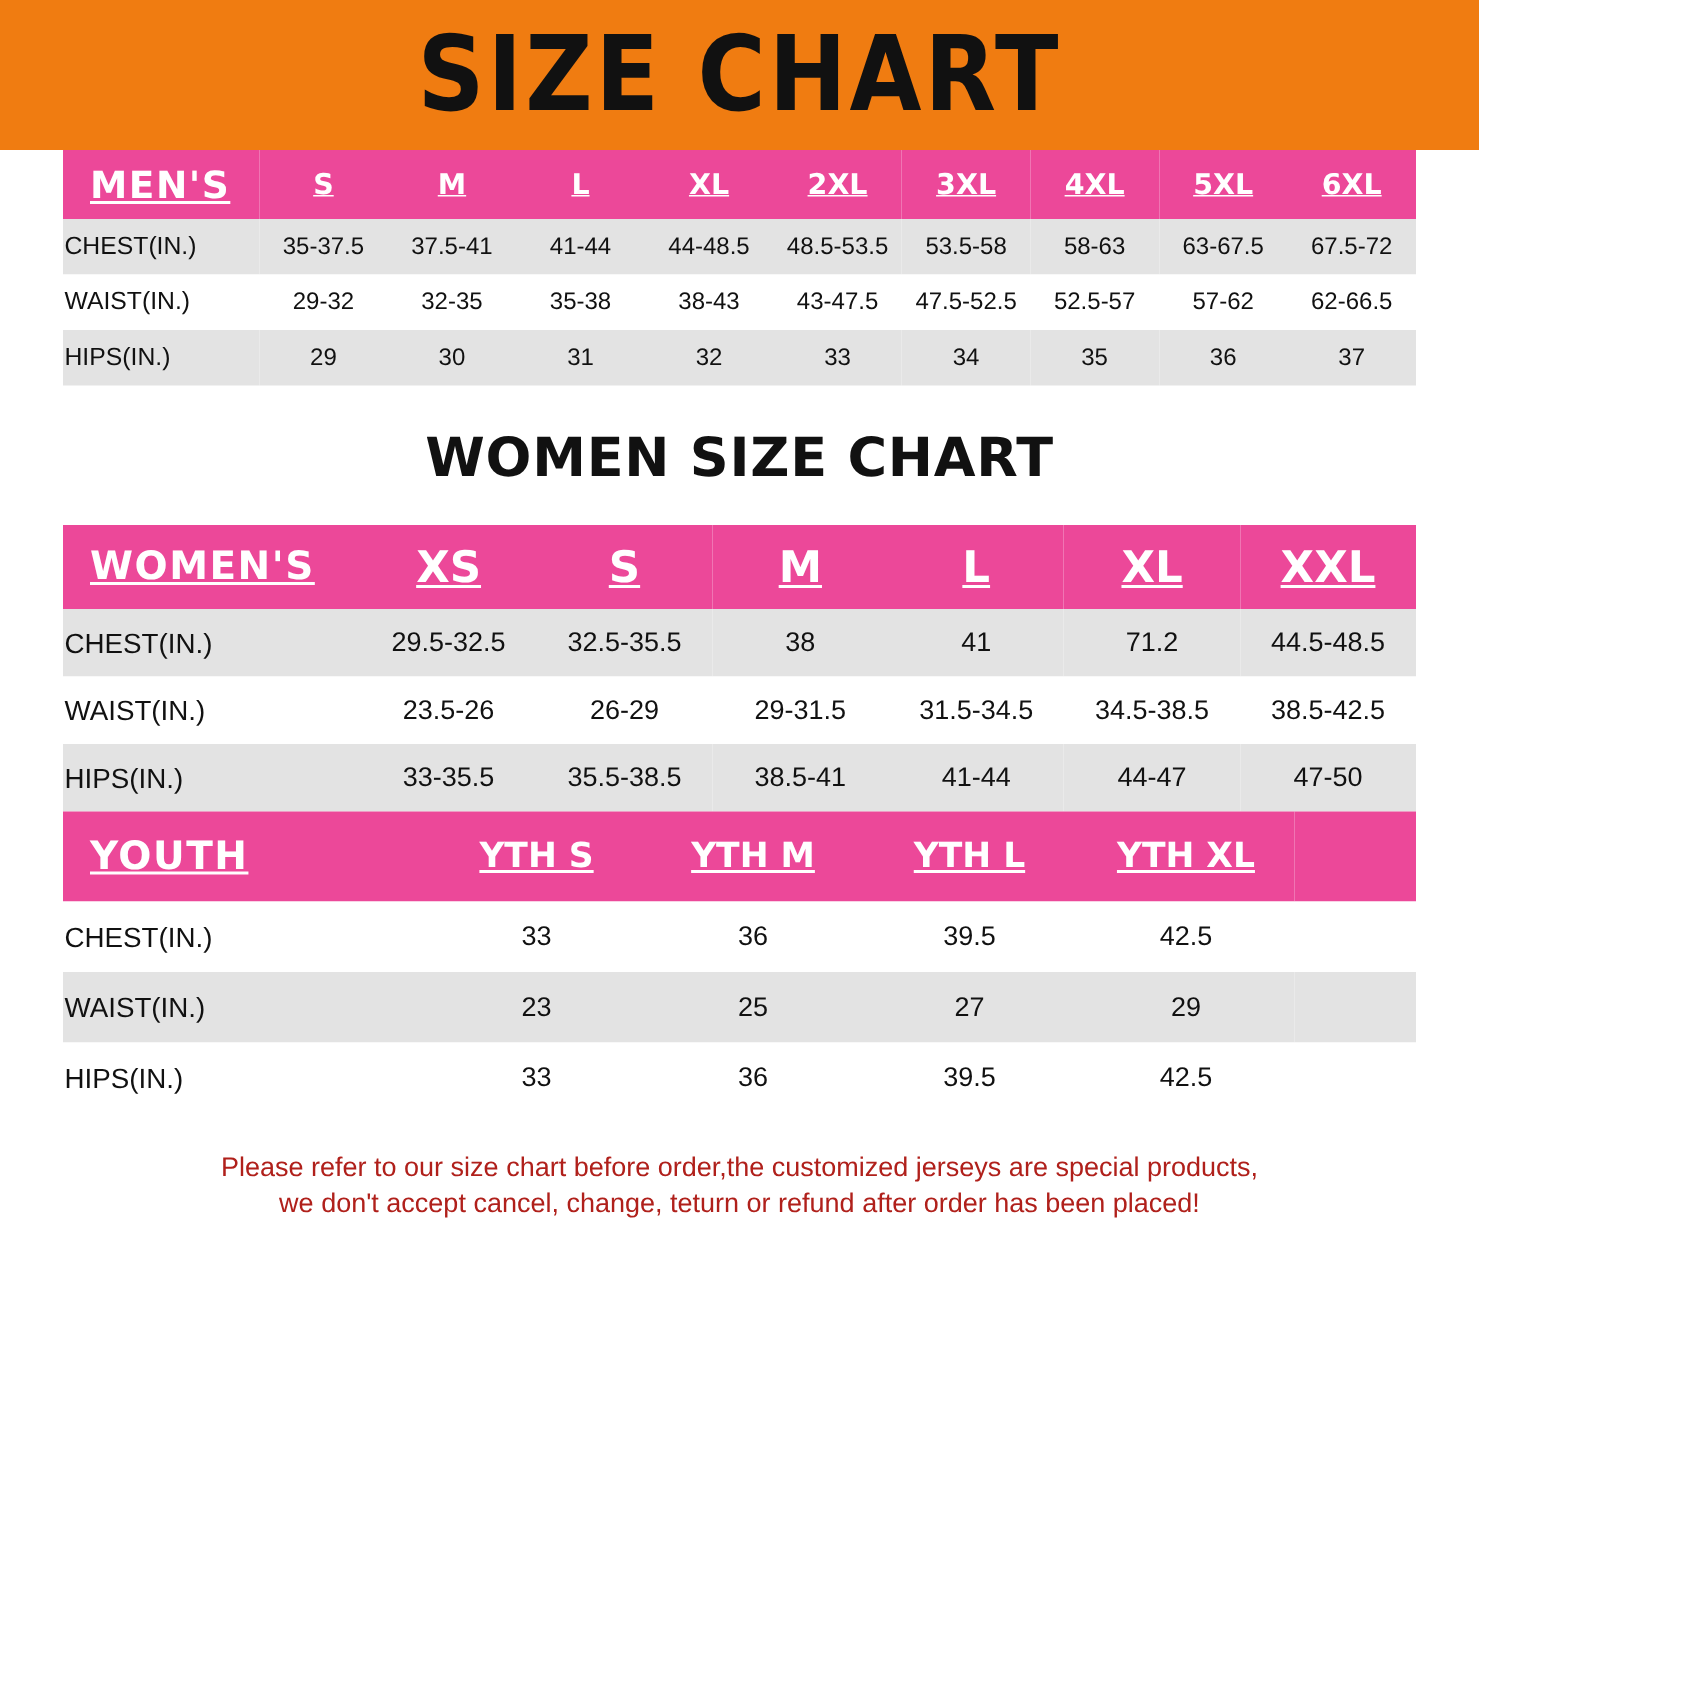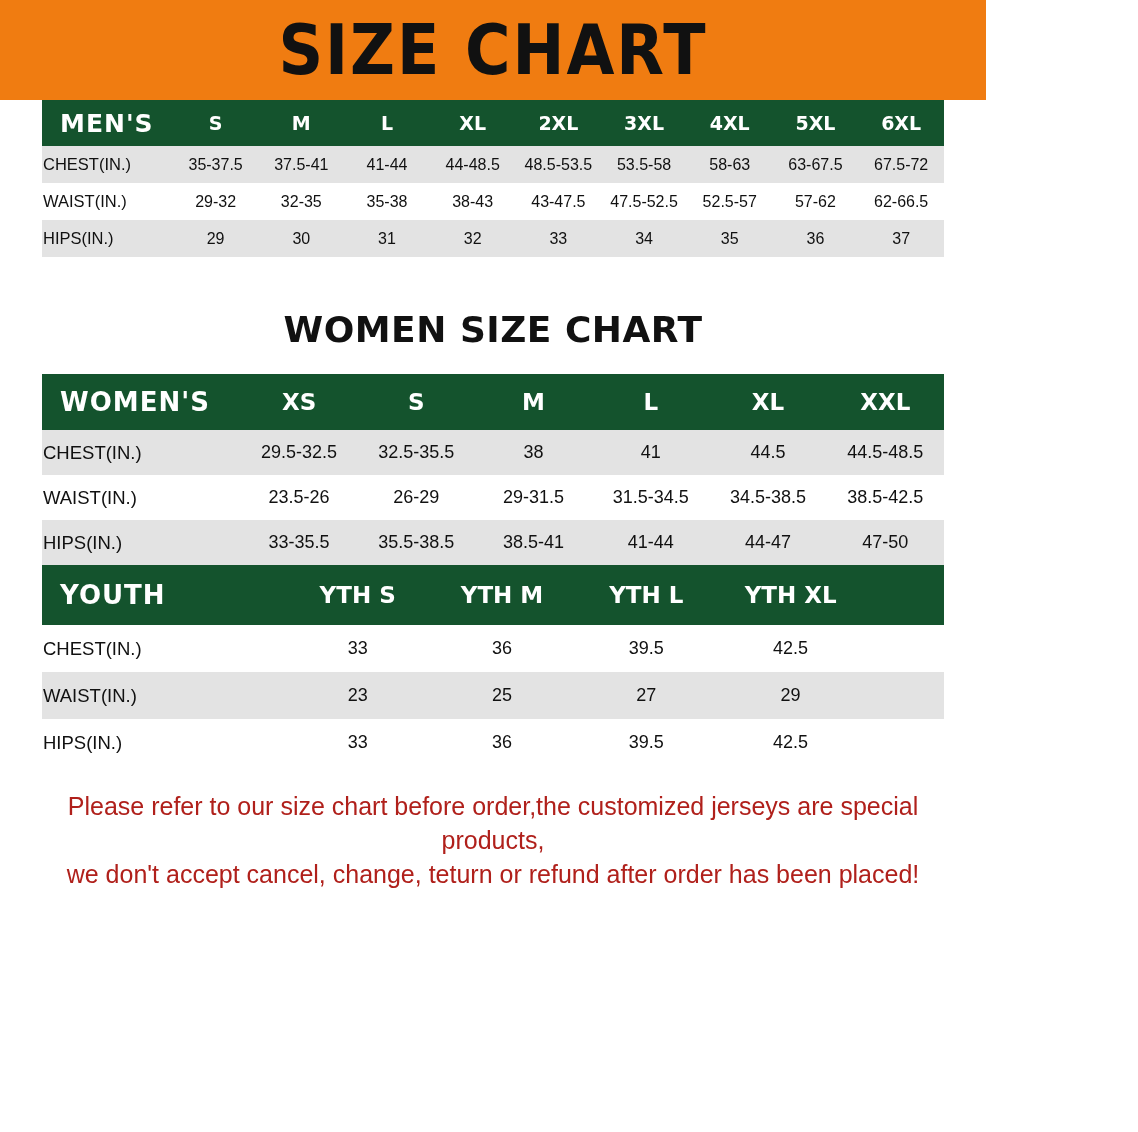--- a/index.html
+++ b/index.html
@@ -43,39 +43,40 @@
   
   .section-title {
     text-align: center;
     font-family: "DejaVu Sans", sans-serif;
     font-weight: 700;
     font-size: 36px;
     letter-spacing: 0.5px;
     color: #111111;
   }
   .section-title.man   { margin-top: 26px; margin-bottom: 22px; }
-  .section-title.women { margin-top: 52px; margin-bottom: 24px; }
+  .section-title.women { margin-top: 28px; margin-bottom: 24px; }
   .section-title.youth { margin-top: 52px; margin-bottom: 26px; }
 
   
   .table-wrap {
     margin: 0 42px;
   }
   table.size-table {
     width: 100%;
     border-collapse: collapse;
     table-layout: fixed;
   }
   table.size-table thead th {
-    background: #14532d;
+    background: #ec4899;
     color: #ffffff;
     font-family: "DejaVu Sans", sans-serif;
     font-weight: 700;
     text-align: center;
     vertical-align: middle;
+    text-decoration: underline;
   }
   table.size-table thead th.rowlabel {
     text-align: left;
     padding-left: 18px;
     letter-spacing: 1px;
   }
   table.size-table tbody td {
     text-align: center;
     vertical-align: middle;
     color: #111111;
@@ -88,37 +89,37 @@
   tr.shade td { background: #e3e3e3; }
   tr.plain td { background: #ffffff; }
 
   
   .men-table thead th { height: 44px; font-size: 19px; }
   .men-table thead th.rowlabel { font-size: 25px; }
   .men-table tbody td { height: 35px; font-size: 16px; }
   .men-table tbody td.rowlabel { font-size: 16.5px; }
 
   
-  .women-table thead th { height: 54px; font-size: 23px; }
+  .women-table thead th { height: 54px; font-size: 29px; }
   .women-table thead th.rowlabel { font-size: 26px; }
   .women-table tbody td { height: 43px; font-size: 18px; }
   .women-table tbody td.rowlabel { font-size: 18.5px; }
 
   
   .youth-table thead th { height: 58px; font-size: 23px; }
   .youth-table thead th.rowlabel { font-size: 26px; }
   .youth-table tbody td { height: 45px; font-size: 18px; }
   .youth-table tbody td.rowlabel { font-size: 18.5px; }
 
   
   .note {
     margin: 24px 36px 0 36px;
     color: #b0201b;
     font-family: "Liberation Sans", sans-serif;
-    font-size: 25px;
+    font-size: 18px;
     line-height: 1.35;
     text-align: center;
   }
   .note span { display: block; }
 </style>
 </head>
 <body>
 
 <div class="page">
 
@@ -218,21 +219,21 @@
           <th>XXL</th>
         </tr>
       </thead>
       <tbody>
         <tr class="shade">
           <td class="rowlabel">CHEST(IN.)</td>
           <td>29.5-32.5</td>
           <td>32.5-35.5</td>
           <td>38</td>
           <td>41</td>
-          <td>44.5</td>
+          <td>71.2</td>
           <td>44.5-48.5</td>
         </tr>
         <tr class="plain">
           <td class="rowlabel">WAIST(IN.)</td>
           <td>23.5-26</td>
           <td>26-29</td>
           <td>29-31.5</td>
           <td>31.5-34.5</td>
           <td>34.5-38.5</td>
           <td>38.5-42.5</td>

